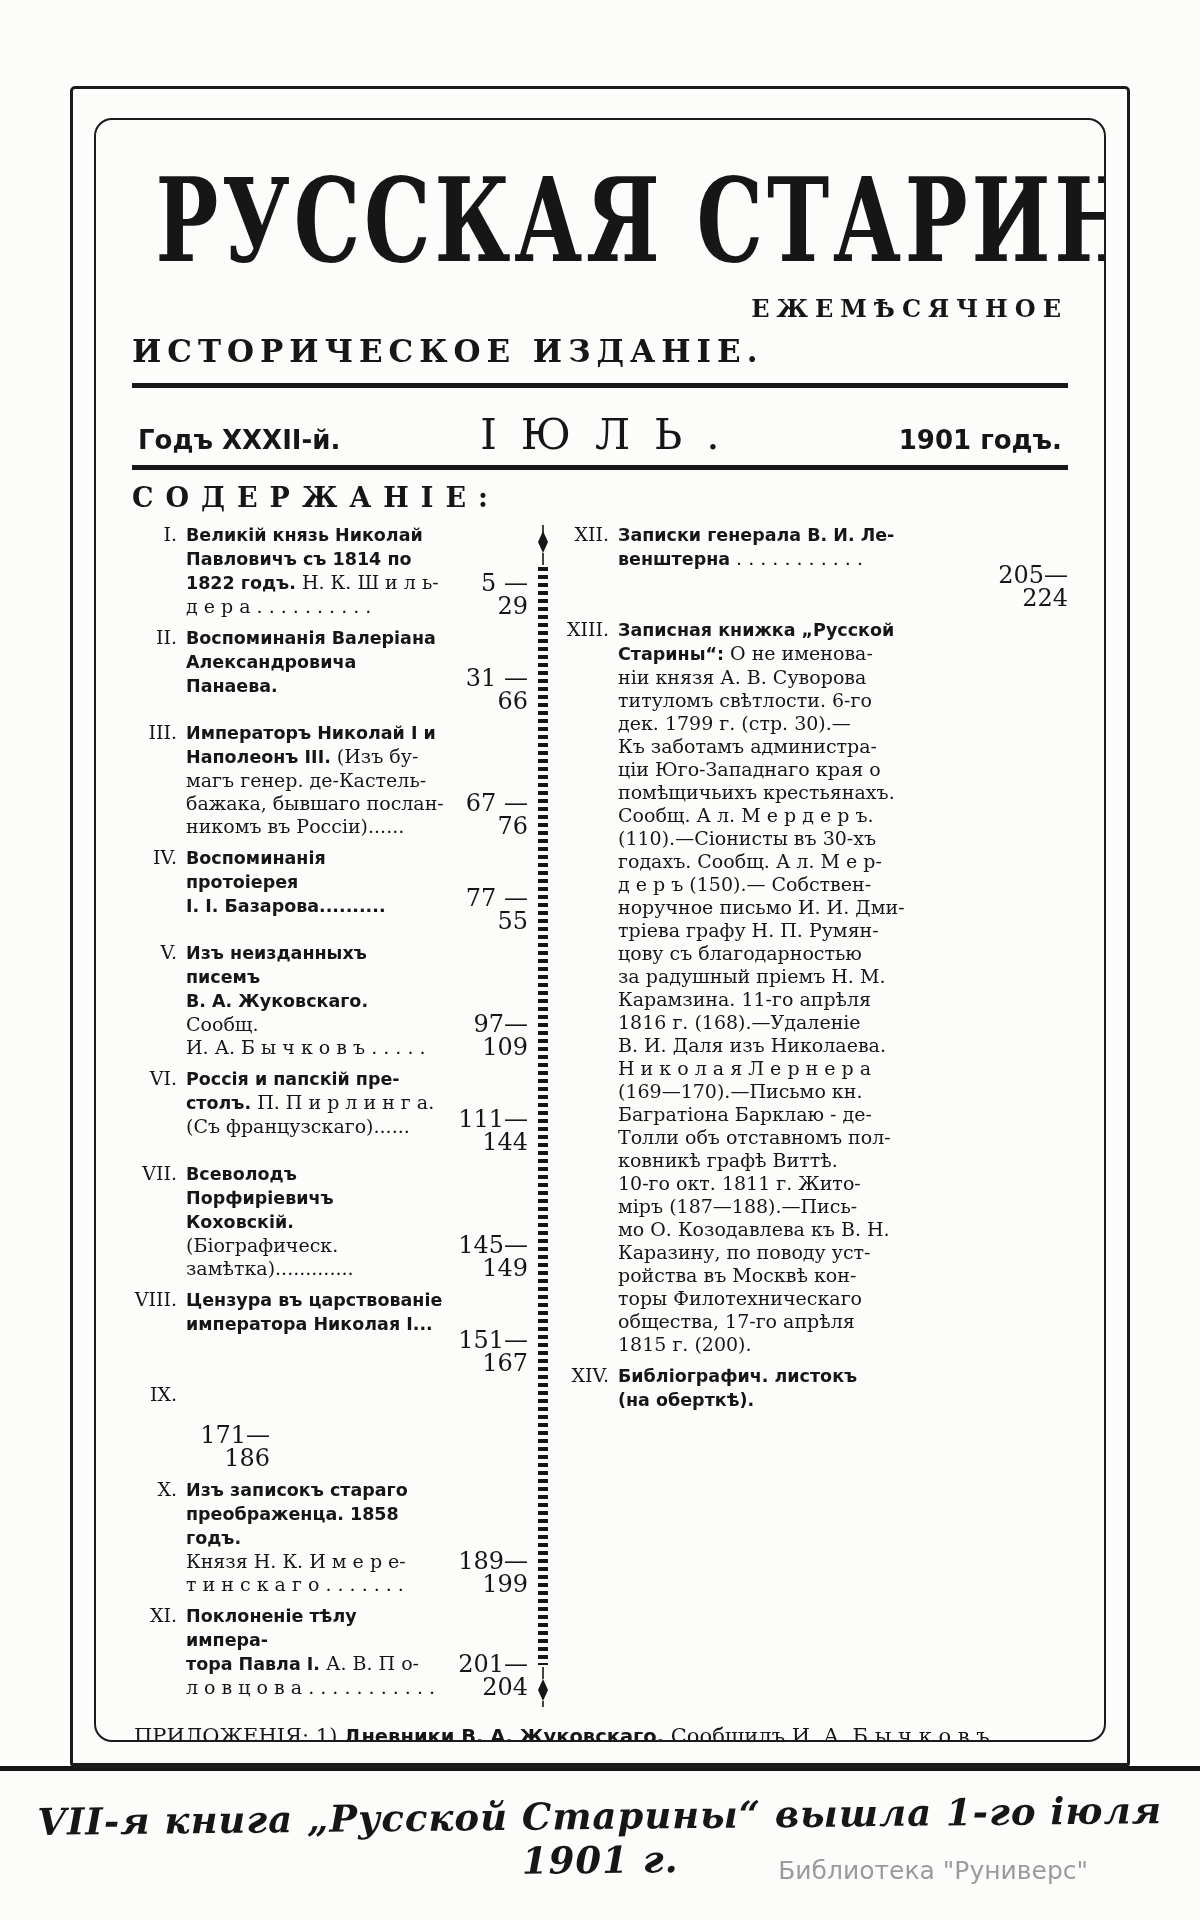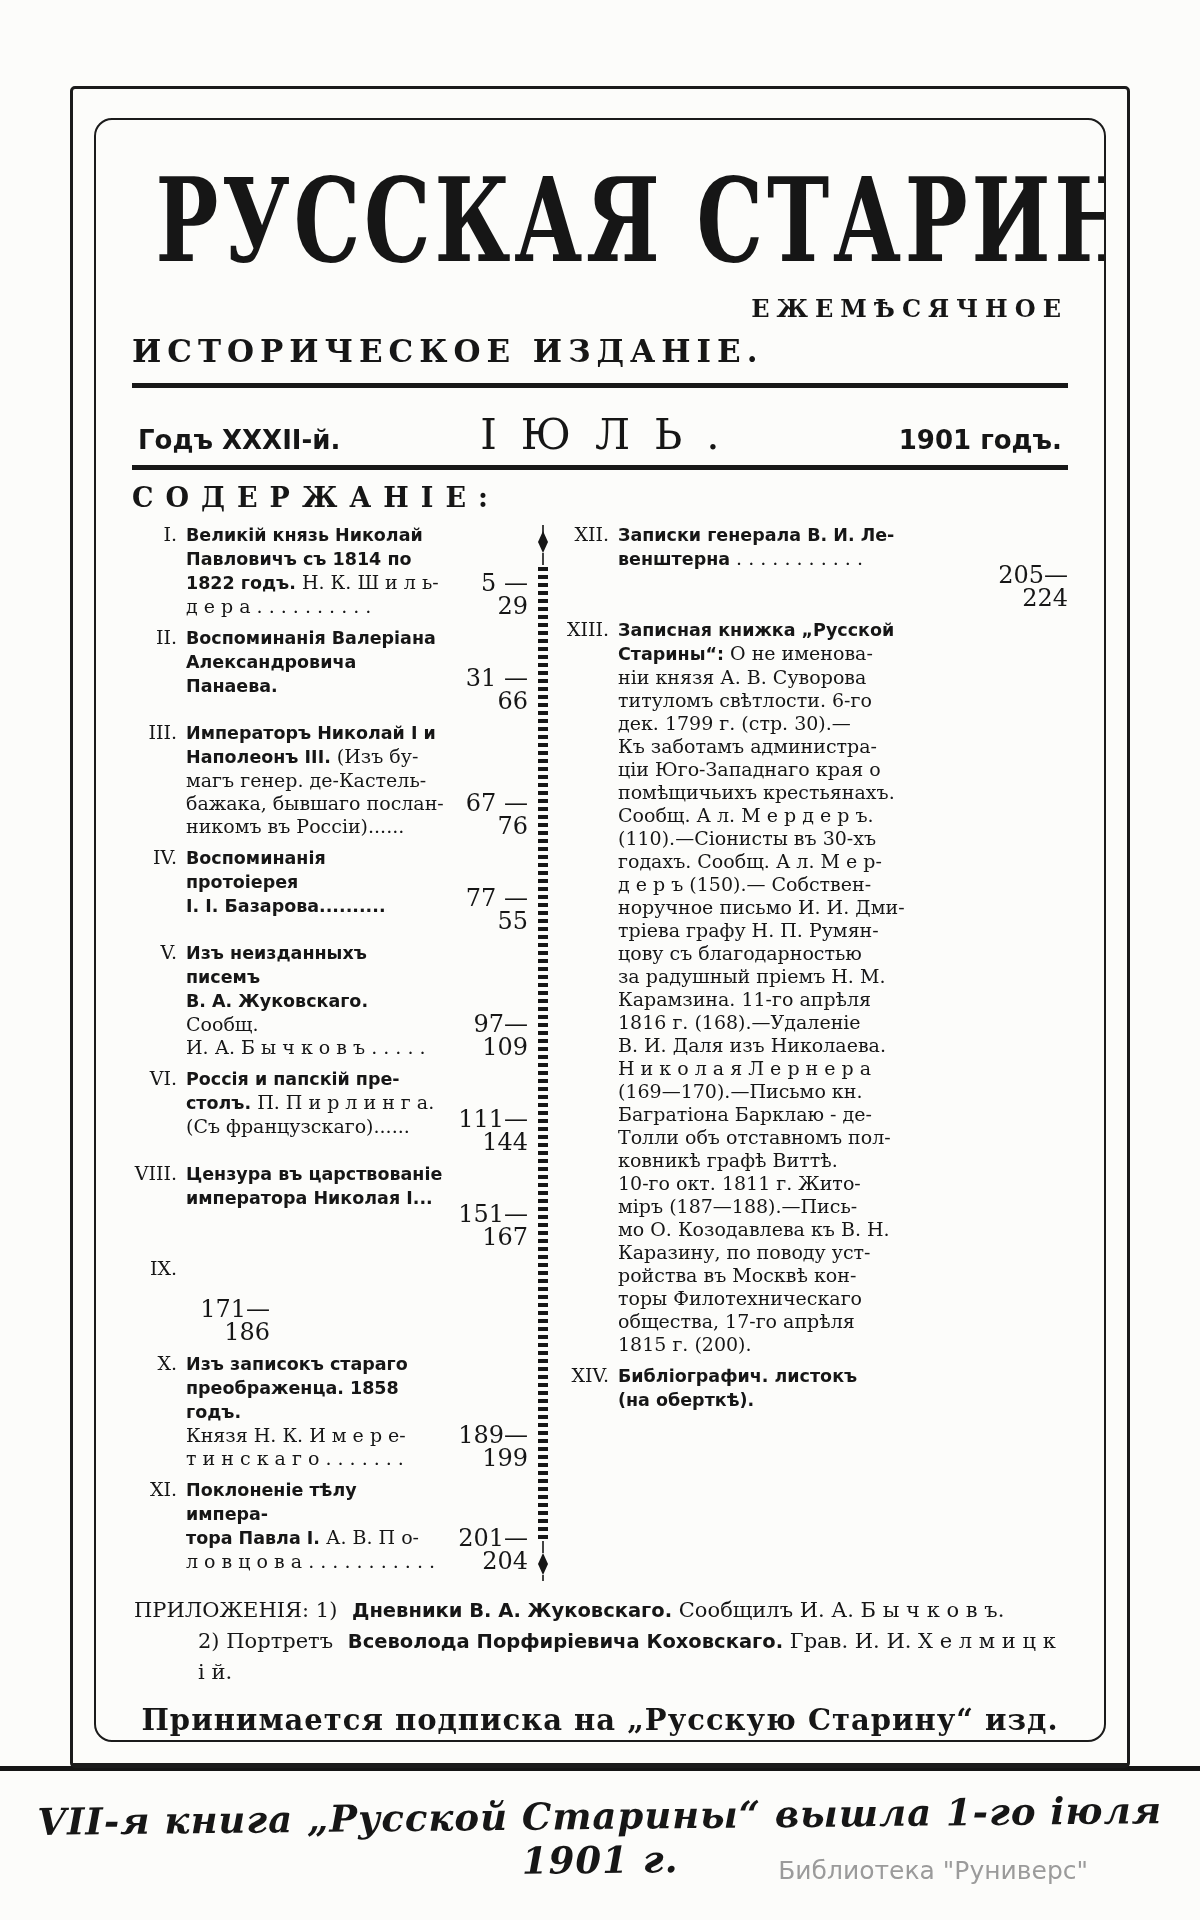--- a/index.html
+++ b/index.html
@@ -88,21 +88,21 @@
     width: 30px; flex:none; display:flex; flex-direction:column; align-items:center;
     padding: 2px 0 0 0;
   }
   .toc-divider .dashes {
     width: 10px; flex: 1;
     background: repeating-linear-gradient(to bottom, #161616 0px, #161616 4px, rgba(0,0,0,0) 4px, rgba(0,0,0,0) 8px);
     margin: 2px 0;
   }
   
   .appendices { margin: 14px 0 6px 2px; font-size:21px; line-height:30px; }
-  .appendices .bld { font-family:"DejaVu Sans", sans-serif; font-weight:bold; font-size:19.5px;margin-left:8px; }
+  .appendices .bld { font-family:"DejaVu Sans", sans-serif; font-weight:bold; font-size:19.5px; }
   .appendices .line2 { padding-left: 64px; }
   .subscription {
     text-align:center; font-weight:bold; font-size:29px; margin:10px 0 8px 0; letter-spacing:1px;
   }
   
   .handwritten {
     position:absolute; left:0; top:1794px; width:1200px;
     text-align:center;
     font-family:"DejaVu Serif", serif; font-style:italic; font-weight:bold;
     font-size:37px; letter-spacing:1px;
@@ -175,20 +175,27 @@
 В. А. Жуковскаго.</span><span> Сообщ.
 И. А. Б ы ч к о в ъ . . . . .</span></span>
             <span class="toc-pages">97—109</span>
           </div>
           <div class="toc-entry">
             <span class="toc-num">VI.</span>
             <span class="toc-text"><span class="bld">Россія и папскій пре-
 столъ.</span><span> П. П и р л и н г а.
 (Съ французскаго)......</span></span>
             <span class="toc-pages">111—144</span>
+          </div>
+          <div class="toc-entry">
+            <span class="toc-num">VII.</span>
+            <span class="toc-text"><span class="bld">Всеволодъ Порфиріевичъ
+Коховскій.</span><span> (Біографическ.
+замѣтка).............</span></span>
+            <span class="toc-pages">145—149</span>
           </div>
           <div class="toc-entry">
             <span class="toc-num">VIII.</span>
             <span class="toc-text"><span class="bld">Цензура въ царствованіе
 императора Николая I...</span><span></span></span>
             <span class="toc-pages">151—167</span>
           </div>
           <div class="toc-entry">
             <span class="toc-num">IX.</span>
             <span class="toc-pages">171—186</span>

